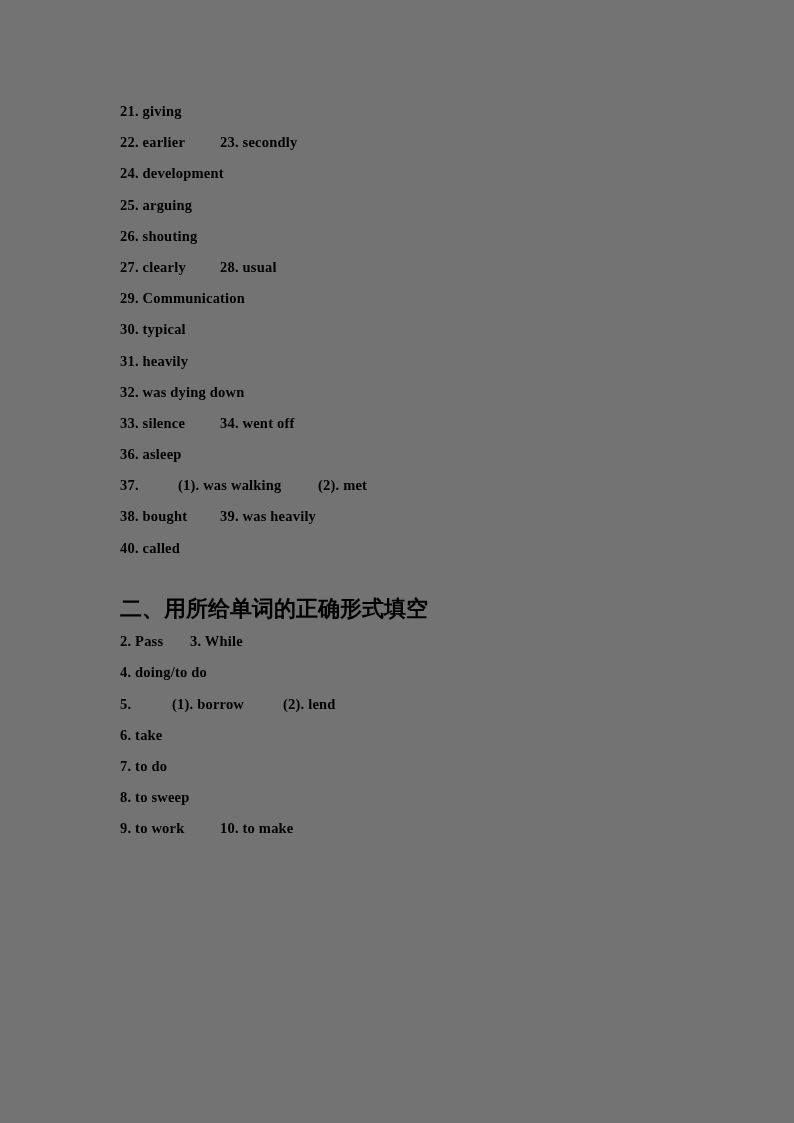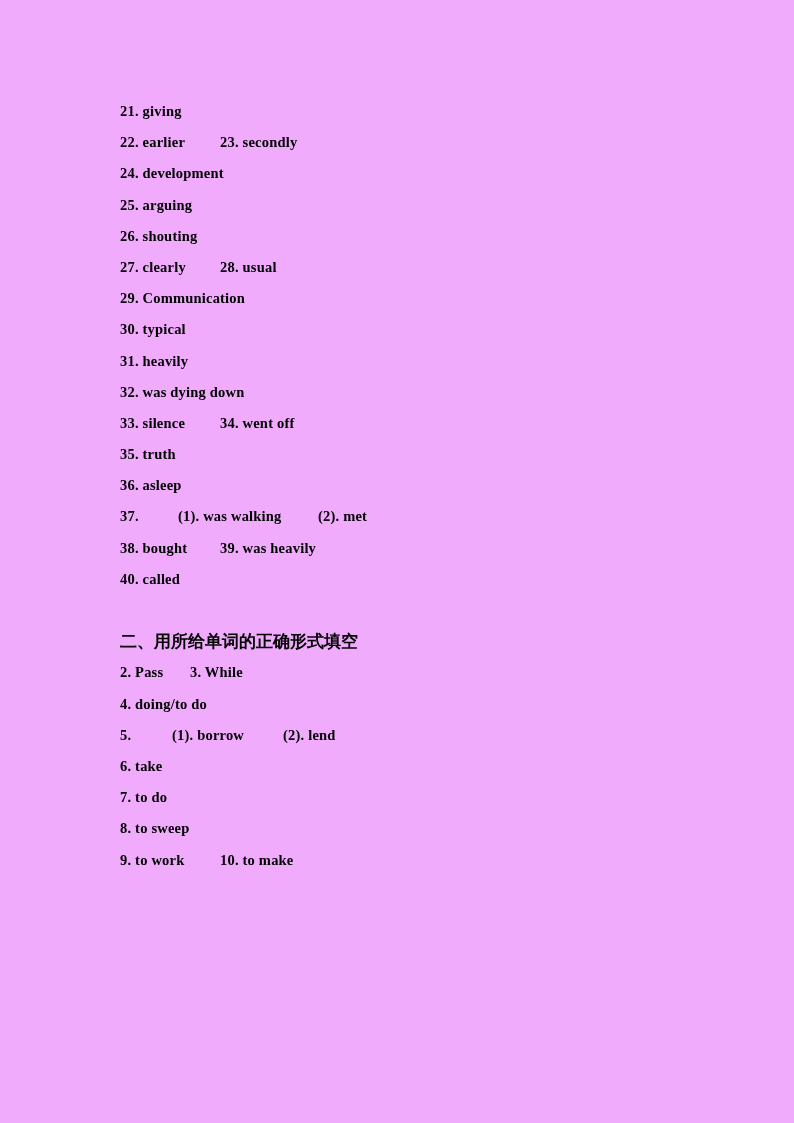--- a/index.html
+++ b/index.html
@@ -4,21 +4,21 @@
 <style>
   html, body {
     margin: 0;
     padding: 0;
     background: #ffffff;
   }
   .page {
     position: relative;
     width: 794px;
     height: 1123px;
-    background: #f0abfc;
+    background: #737373;
     overflow: hidden;
     font-family: "Liberation Serif", "DejaVu Serif", serif;
     color: #000000;
   }
   .content {
     position: absolute;
     left: 120px;
     top: 96px;
     width: 600px;
   }
@@ -43,26 +43,26 @@
   .w-58  { min-width: 58px; }
   .w-52  { min-width: 52px; }
   .w-70  { min-width: 70px; }
   .w-140 { min-width: 140px; }
   .w-111 { min-width: 111px; }
 
   .gap-line {
     height: 31.2px;
   }
   .section-heading {
-    font-size: 17px;
+    font-size: 22px;
     font-weight: bold;
     line-height: 31.2px;
     height: 31.2px;
     white-space: nowrap;
-    font-family: Liberation Sans, sans-serif;
+    font-family: Liberation Mono, monospace;
     letter-spacing: 0px;
   }
   .light {
     font-weight: normal;
   }
 </style>
 </head>
 <body>
 
 <div class="page">
@@ -121,24 +121,20 @@
         <span class="col-a w-100"><span class="num">32.</span>
         <span class="val">was dying down</span></span>
       </div>
 
       <div class="answer-line">
         <span class="col-a w-100"><span class="num">33.</span>
         <span class="val">silence</span></span><span class="col-a"><span class="num">34.</span>
         <span class="val">went off</span></span>
       </div>
 
-      <div class="answer-line">
-        <span class="col-a w-100"><span class="num">35.</span>
-        <span class="val">truth</span></span>
-      </div>
 
       <div class="answer-line">
         <span class="col-a w-100"><span class="num">36.</span>
         <span class="val">asleep</span></span>
       </div>
 
       <div class="answer-line">
         <span class="col-a w-58"><span class="num">37.</span></span><span class="col-a w-140"><span class="num">(1).</span>
         <span class="val">was walking</span></span><span class="col-a"><span class="num">(2).</span>
         <span class="val">met</span></span>

